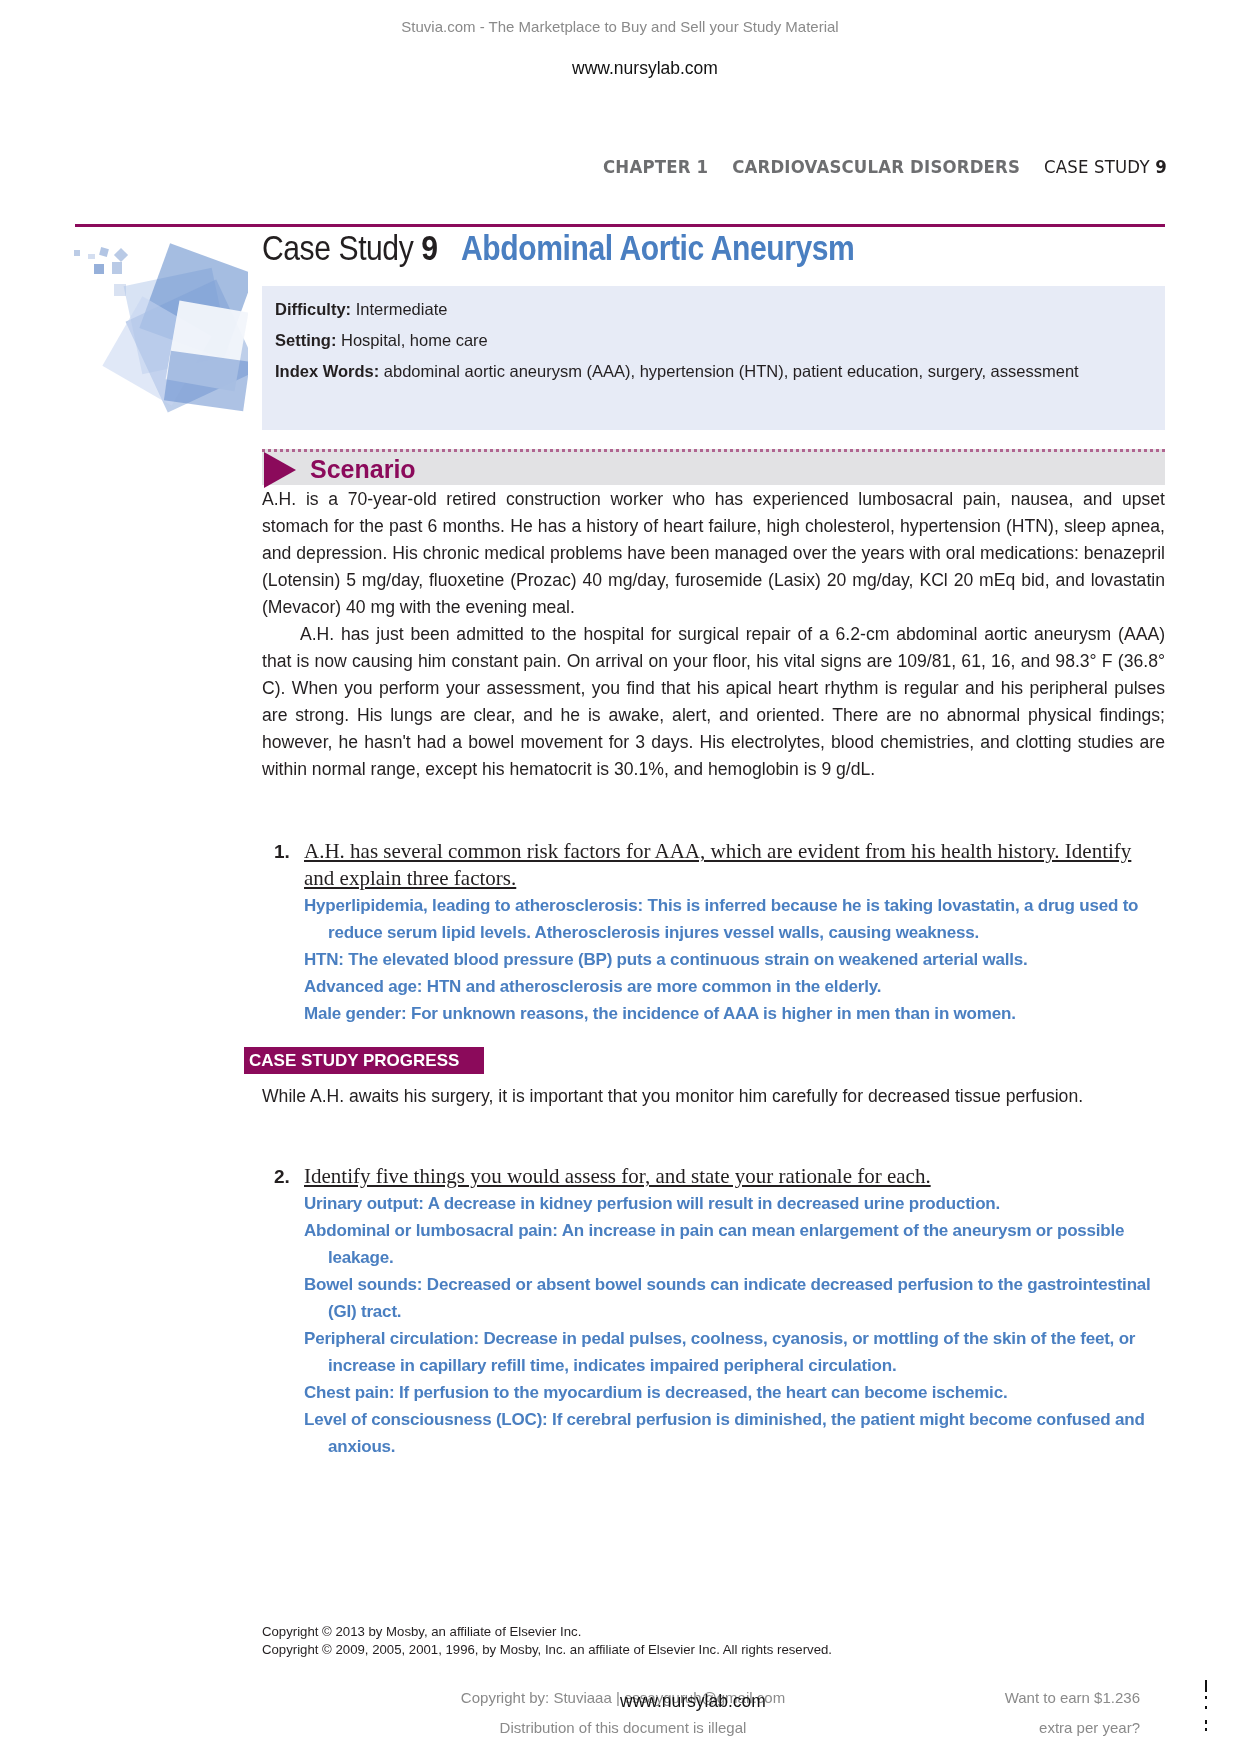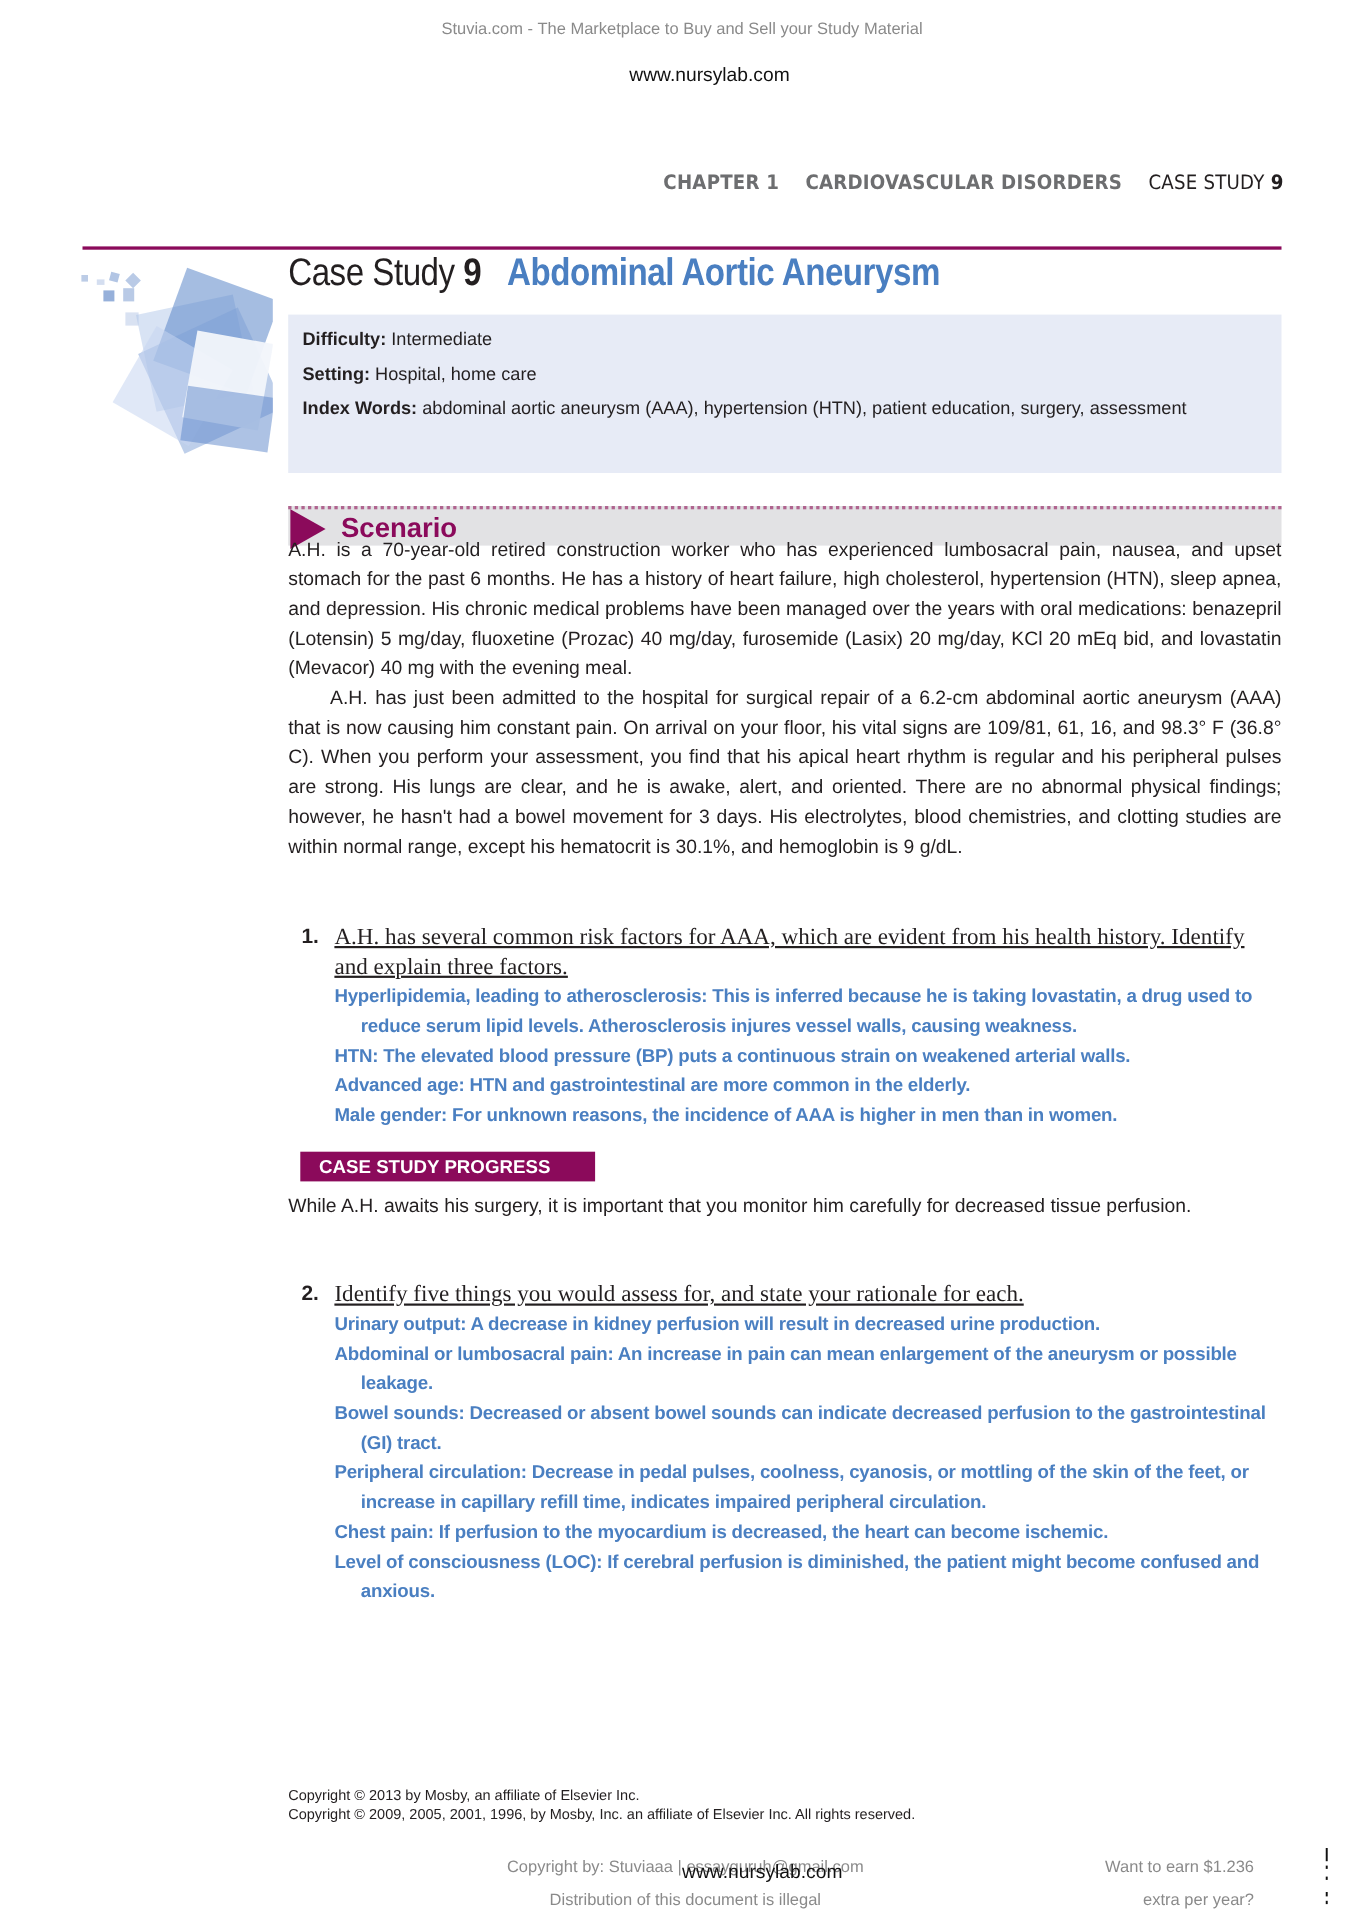--- a/index.html
+++ b/index.html
@@ -23,39 +23,39 @@
 
   .title { top: 228px; left: 262px; font-size: 35px; white-space: nowrap; font-family: "Liberation Sans", sans-serif; transform: scaleX(0.86); transform-origin: left center; letter-spacing: -0.5px; }
   .title .cs { color: #231f20; }
   .title .num { font-weight: bold; color: #231f20; margin-right: 18px; }
   .title .topic { font-weight: bold; color: #4a7fc1; }
 
   .info-box { top: 286px; left: 262px; width: 903px; height: 144px; background: #e7ebf6; padding: 8px 13px; font-size: 16.5px; color: #231f20; }
   .info-box .row { height: 31px; line-height: 31px; white-space: nowrap; }
   .info-box .row b { font-weight: bold; }
 
-  .scenario-bar { top: 449px; left: 262px; width: 903px; height: 36px; background: #e2e2e4; border-top: 3px dotted #b0648f; margin-top: 11px; }
+  .scenario-bar { top: 449px; left: 262px; width: 903px; height: 36px; background: #e2e2e4; border-top: 3px dotted #b0648f; }
   .scenario-tri { position: absolute; left: 2px; top: 0; width: 0; height: 0; border-top: 18px solid transparent; border-bottom: 18px solid transparent; border-left: 32px solid #8b0a5b; }
   .scenario-label { position: absolute; left: 48px; top: 0px; font-size: 25px; font-weight: bold; color: #8b0a5b; line-height: 34px; }
 
   .body-text { left: 262px; width: 903px; font-size: 17.6px; line-height: 27px; color: #231f20; text-align: justify; font-family: "Liberation Sans", sans-serif; }
   .p1 { top: 486px; }
   .p2 { top: 621px; text-indent: 38px; }
 
   .question { left: 274px; width: 890px; font-family: "Liberation Serif", serif; font-size: 21px; line-height: 27px; color: #231f20; }
   .question .qnum { position: absolute; left: 0; top: 0; font-family: "Liberation Sans", sans-serif; font-weight: bold; font-size: 19px; }
   .question .qtext { margin-left: 30px; display: block; text-decoration: underline; }
 
   .answers { left: 304px; width: 870px; font-size: 17px; line-height: 27px; color: #4a7fc1; font-weight: bold; font-family: "Liberation Sans", sans-serif; }
   .answers .ans { padding-left: 24px; text-indent: -24px; letter-spacing: -0.2px; }
 
   .q1 { top: 838px; }
   .a1 { top: 892px; }
 
-  .progress-badge { top: 1047px; left: 273px; width: 268px; height: 27px; background: #8b0a5b; color: #fff; font-weight: bold; font-size: 17px; line-height: 27px; padding-left: 17px; }
+  .progress-badge { top: 1047px; left: 244px; width: 240px; height: 27px; background: #8b0a5b; color: #fff; font-weight: bold; font-size: 17px; line-height: 27px; padding-left: 5px; }
 
   .p3 { top: 1083px; }
 
   .q2 { top: 1163px; }
   .a2 { top: 1190px; }
 
   .copyright { top: 1606px; left: 262px; font-size: 13.2px; line-height: 18px; color: #231f20; margin-top: 17px; }
 
   .dl-footer { top: 1683px; left: 428px; width: 390px; text-align: center; font-size: 15px; color: #8a8a8a; line-height: 30px; }
   .nursy-bottom { top: 1691px; left: 620px; font-size: 17.5px; color: #111; }
@@ -112,21 +112,21 @@
 <div class="abs body-text p1">A.H. is a 70-year-old retired construction worker who has experienced lumbosacral pain, nausea, and upset stomach for the past 6 months. He has a history of heart failure, high cholesterol, hypertension (HTN), sleep apnea, and depression. His chronic medical problems have been managed over the years with oral medications: benazepril (Lotensin) 5 mg/day, fluoxetine (Prozac) 40 mg/day, furosemide (Lasix) 20 mg/day, KCl 20 mEq bid, and lovastatin (Mevacor) 40 mg with the evening meal.</div>
 <div class="abs body-text p2">A.H. has just been admitted to the hospital for surgical repair of a 6.2-cm abdominal aortic aneurysm (AAA) that is now causing him constant pain. On arrival on your floor, his vital signs are 109/81, 61, 16, and 98.3° F (36.8° C). When you perform your assessment, you find that his apical heart rhythm is regular and his peripheral pulses are strong. His lungs are clear, and he is awake, alert, and oriented. There are no abnormal physical findings; however, he hasn't had a bowel movement for 3 days. His electrolytes, blood chemistries, and clotting studies are within normal range, except his hematocrit is 30.1%, and hemoglobin is 9 g/dL.</div>
 
 <div class="abs question q1">
   <span class="qnum">1.</span>
   <span class="qtext">A.H. has several common risk factors for AAA, which are evident from his health history. Identify and explain three factors.</span>
 </div>
 <div class="abs answers a1">
   <div class="ans">Hyperlipidemia, leading to atherosclerosis: This is inferred because he is taking lovastatin, a drug used to reduce serum lipid levels. Atherosclerosis injures vessel walls, causing weakness.</div>
   <div class="ans">HTN: The elevated blood pressure (BP) puts a continuous strain on weakened arterial walls.</div>
-  <div class="ans">Advanced age: HTN and gastrointestinal are more common in the elderly.</div>
+  <div class="ans">Advanced age: HTN and atherosclerosis are more common in the elderly.</div>
   <div class="ans">Male gender: For unknown reasons, the incidence of AAA is higher in men than in women.</div>
 </div>
 
 <div class="abs progress-badge">CASE STUDY PROGRESS</div>
 <div class="abs body-text p3">While A.H. awaits his surgery, it is important that you monitor him carefully for decreased tissue perfusion.</div>
 
 <div class="abs question q2">
   <span class="qnum">2.</span>
   <span class="qtext">Identify five things you would assess for, and state your rationale for each.</span>
 </div>

